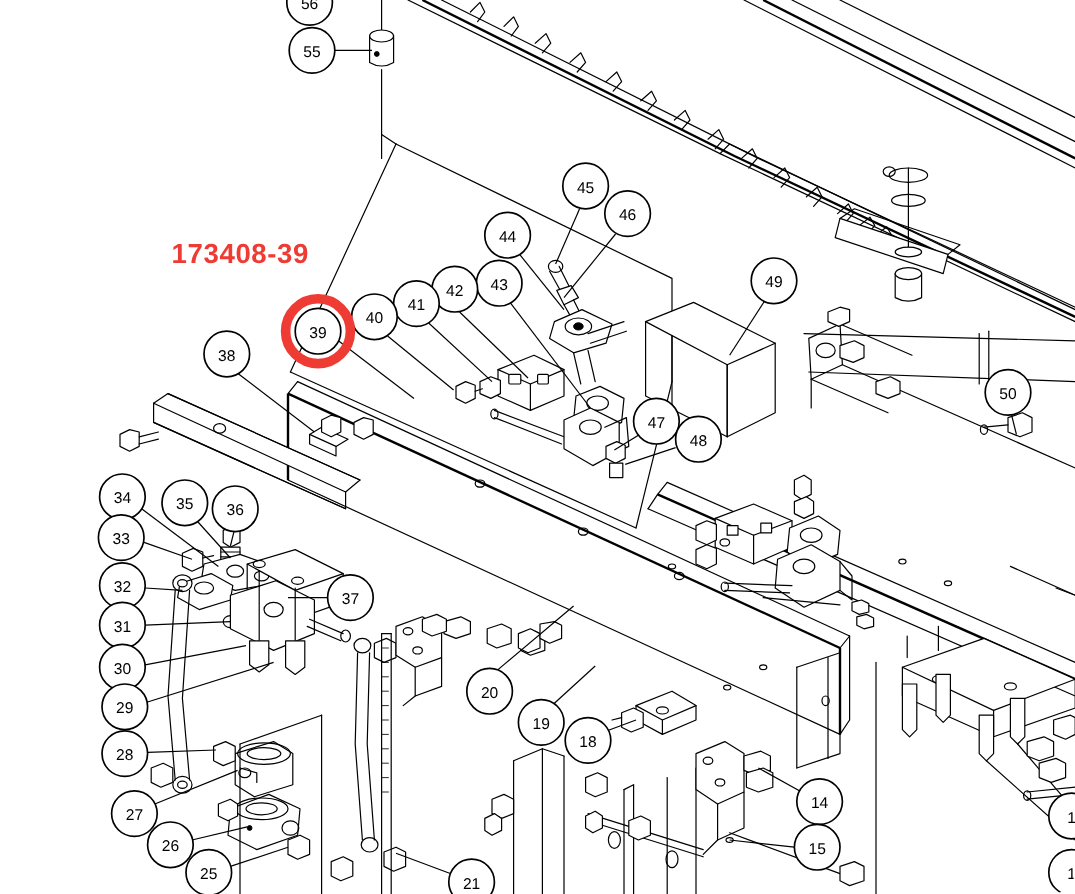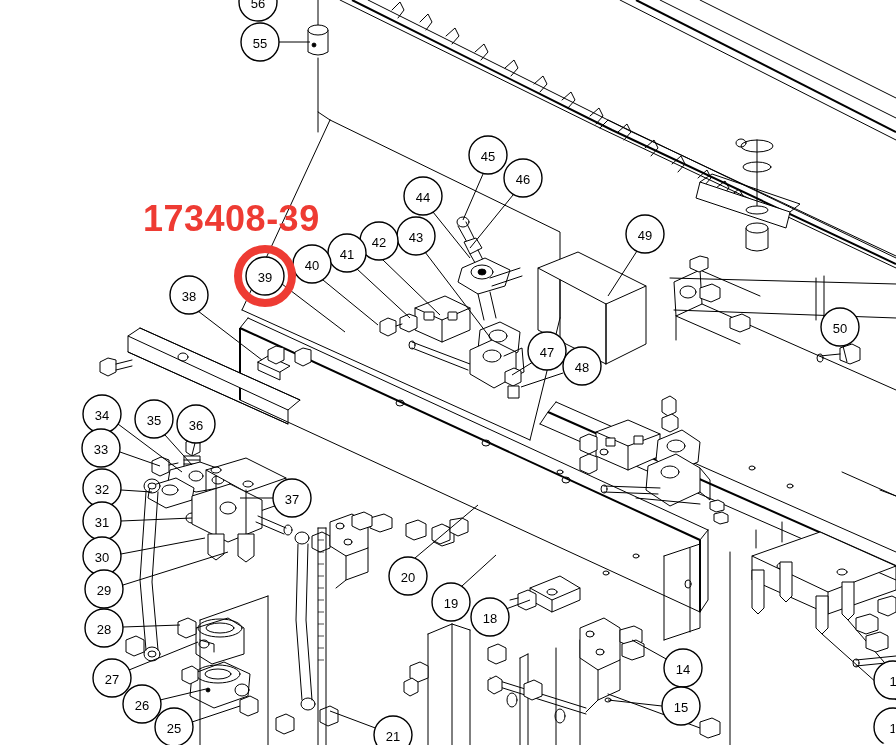--- a/index.html
+++ b/index.html
@@ -648,15 +648,15 @@
         <g>
           <circle cx="893" cy="727" r="19" class="callout-circle"></circle>
           <text x="893" y="728" class="part-label-text">1</text>
         </g>
       </g>
 
   </svg>
 
   <div id="highlight-ring" style="left: 234px; top: 245px; width: 62px; height: 62px; border: 8px solid rgb(238, 59, 51);"></div>
 
-  <div id="part-number-label" style="left: 143px; top: 198px; font-size: 36px; color: rgb(238, 59, 51);">173408-39</div>
+  <div id="part-number-label" style="left: 143px; top: 198px; font-size: 23px; color: rgb(238, 59, 51);">173408-39</div>
 
 </div>
 
 </body></html>

